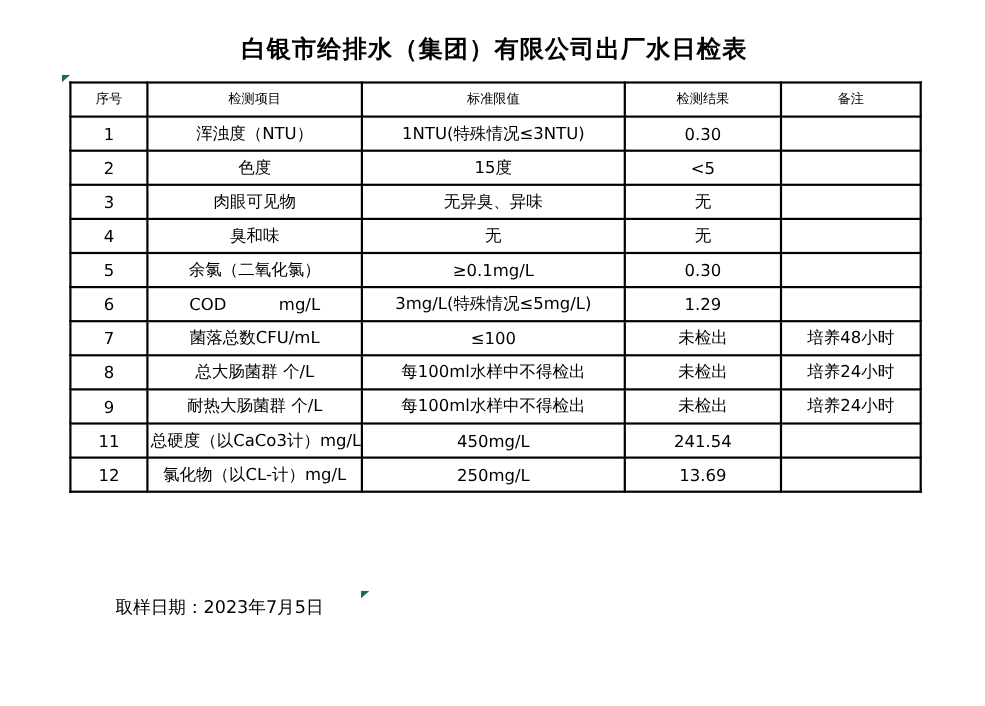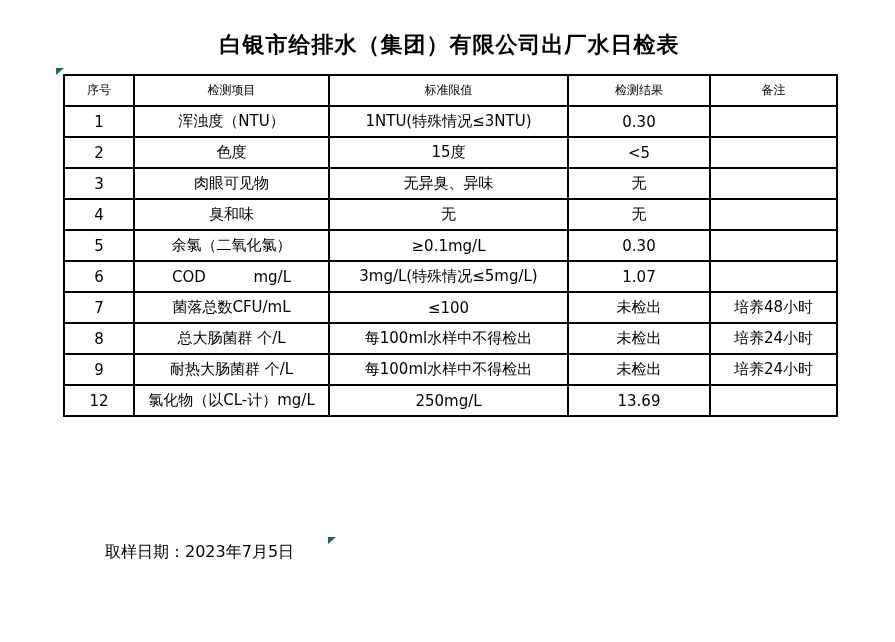--- a/index.html
+++ b/index.html
@@ -131,21 +131,21 @@
         <td>5</td>
         <td>余氯（二氧化氯）</td>
         <td>≥0.1mg/L</td>
         <td>0.30</td>
         <td></td>
       </tr>
       <tr>
         <td>6</td>
         <td>COD          mg/L</td>
         <td>3mg/L(特殊情况≤5mg/L)</td>
-        <td>1.07</td>
+        <td>1.29</td>
         <td></td>
       </tr>
       <tr>
         <td>7</td>
         <td>菌落总数CFU/mL</td>
         <td>≤100</td>
         <td>未检出</td>
         <td>培养48小时</td>
       </tr>
       <tr>
@@ -156,20 +156,27 @@
         <td>培养24小时</td>
       </tr>
       <tr>
         <td>9</td>
         <td>耐热大肠菌群 个/L</td>
         <td>每100ml水样中不得检出</td>
         <td>未检出</td>
         <td>培养24小时</td>
       </tr>
       <tr>
+        <td>11</td>
+        <td>总硬度（以CaCo3计）mg/L</td>
+        <td>450mg/L</td>
+        <td>241.54</td>
+        <td></td>
+      </tr>
+      <tr>
         <td>12</td>
         <td>氯化物（以CL-计）mg/L</td>
         <td>250mg/L</td>
         <td>13.69</td>
         <td></td>
       </tr>
     </tbody>
 </table>
 
 <div class="green-marker marker-bottom" style="background: rgb(29, 111, 66);"></div>

